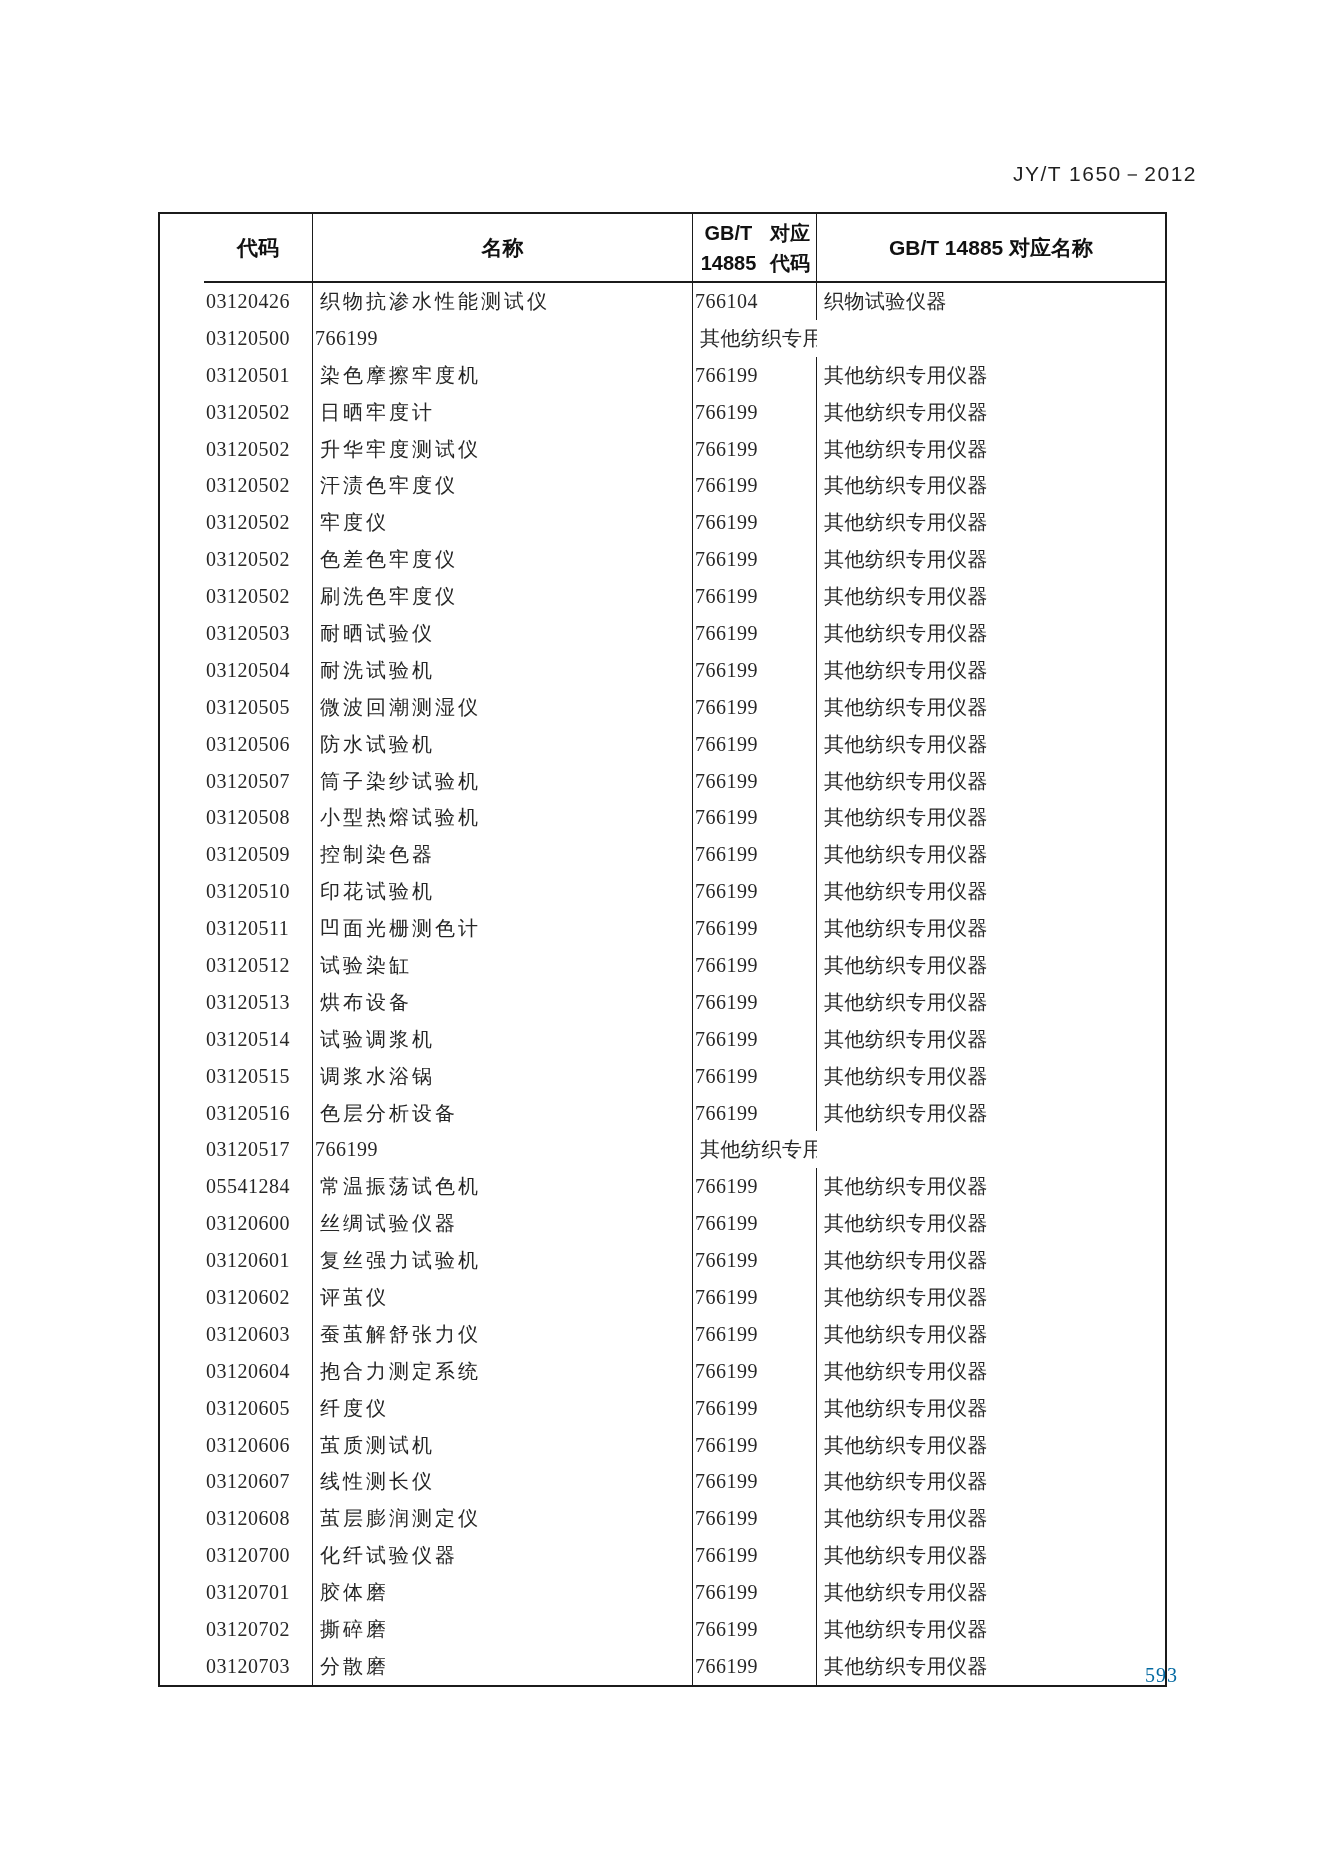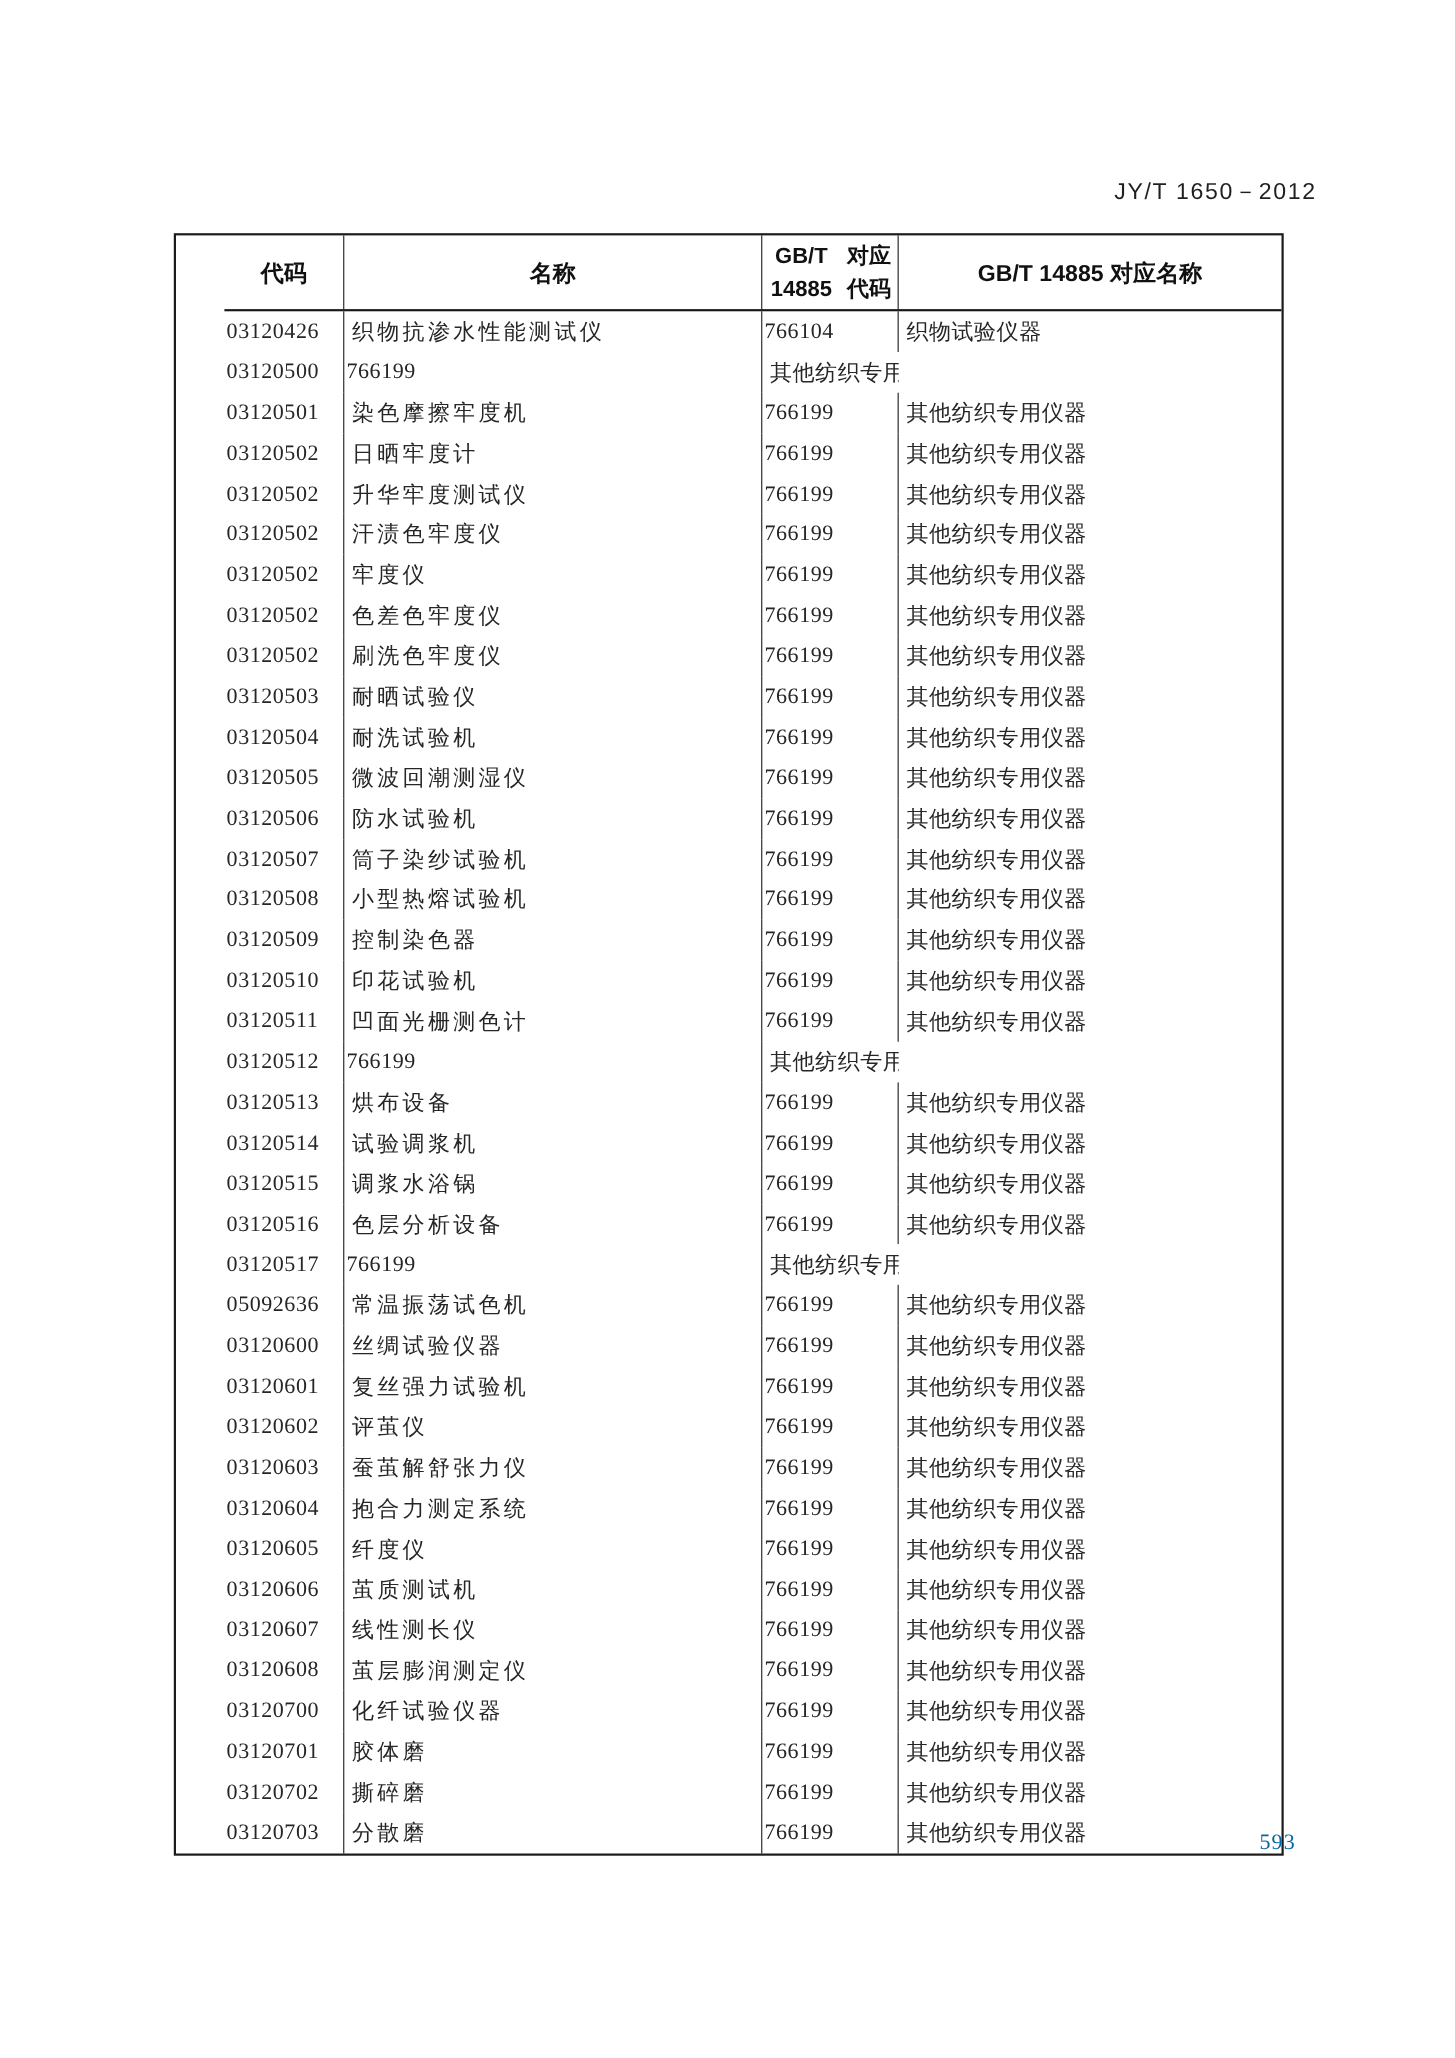--- a/index.html
+++ b/index.html
@@ -169,20 +169,21 @@
           <div class="td col-gbt-name">其他纺织专用仪器</div>
         </div>
         <div class="tr">
           <div class="td col-code">03120511</div>
           <div class="td col-name">凹面光栅测色计</div>
           <div class="td col-gbt-code">766199</div>
           <div class="td col-gbt-name">其他纺织专用仪器</div>
         </div>
         <div class="tr">
           <div class="td col-code">03120512</div>
+          <div class="td col-name">试验染缸</div>
           <div class="td col-gbt-code">766199</div>
           <div class="td col-gbt-name">其他纺织专用仪器</div>
         </div>
         <div class="tr">
           <div class="td col-code">03120513</div>
           <div class="td col-name">烘布设备</div>
           <div class="td col-gbt-code">766199</div>
           <div class="td col-gbt-name">其他纺织专用仪器</div>
         </div>
         <div class="tr">
@@ -202,21 +203,21 @@
           <div class="td col-name">色层分析设备</div>
           <div class="td col-gbt-code">766199</div>
           <div class="td col-gbt-name">其他纺织专用仪器</div>
         </div>
         <div class="tr">
           <div class="td col-code">03120517</div>
           <div class="td col-gbt-code">766199</div>
           <div class="td col-gbt-name">其他纺织专用仪器</div>
         </div>
         <div class="tr">
-          <div class="td col-code">05092636</div>
+          <div class="td col-code">05541284</div>
           <div class="td col-name">常温振荡试色机</div>
           <div class="td col-gbt-code">766199</div>
           <div class="td col-gbt-name">其他纺织专用仪器</div>
         </div>
         <div class="tr">
           <div class="td col-code">03120600</div>
           <div class="td col-name">丝绸试验仪器</div>
           <div class="td col-gbt-code">766199</div>
           <div class="td col-gbt-name">其他纺织专用仪器</div>
         </div>

